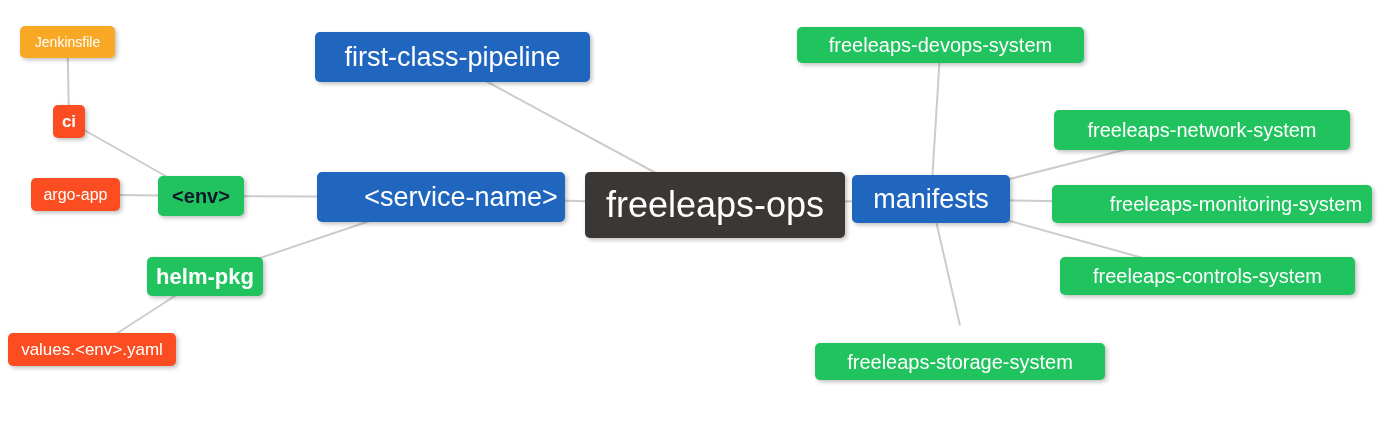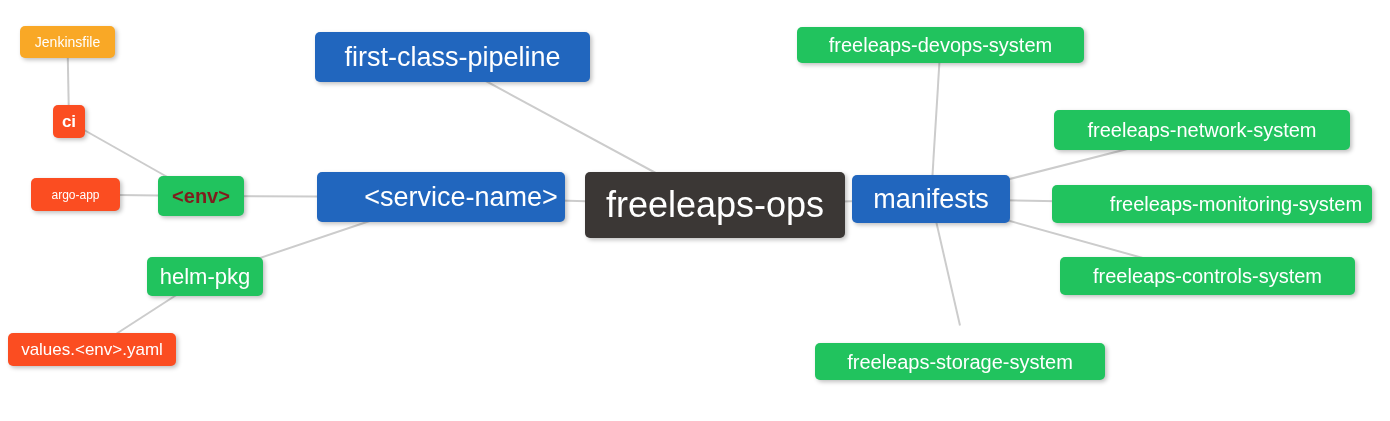--- a/index.html
+++ b/index.html
@@ -65,27 +65,27 @@
       <line x1="931" y1="199" x2="1207.5" y2="276" stroke="#cccccc" stroke-width="2"></line>
       <line x1="931" y1="199" x2="960" y2="325.5" stroke="#cccccc" stroke-width="2"></line>
     </svg>
   <div class="node-layer">
       <div class="mm-node" style="left: 20px; top: 26px; width: 95px; height: 32px; background: rgb(249, 168, 38); color: rgb(255, 255, 255); font-size: 14px; font-weight: 400;">
         <span class="label">Jenkinsfile</span>
       </div>
       <div class="mm-node" style="left: 53px; top: 105px; width: 32px; height: 33px; background: rgb(251, 77, 33); color: rgb(255, 255, 255); font-size: 17px; font-weight: 700; align-items: center;">
         <span class="label">ci</span>
       </div>
-      <div class="mm-node" style="left: 31px; top: 178px; width: 89px; height: 33px; background: rgb(251, 77, 33); color: rgb(255, 255, 255); font-size: 12px; font-weight: 400;">
+      <div class="mm-node" style="left: 31px; top: 178px; width: 89px; height: 33px; background: rgb(251, 77, 33); color: rgb(255, 255, 255); font-size: 16px; font-weight: 400;">
         <span class="label">argo-app</span>
       </div>
-      <div class="mm-node" style="left: 158px; top: 176px; width: 86px; height: 40px; background: rgb(33, 195, 94); color: #7f1d1d; font-size: 20px; font-weight: 700;">
+      <div class="mm-node" style="left: 158px; top: 176px; width: 86px; height: 40px; background: rgb(33, 195, 94); color: #0f172a; font-size: 20px; font-weight: 700;">
         <span class="label">&lt;env&gt;</span>
       </div>
-      <div class="mm-node" style="left: 147px; top: 257px; width: 116px; height: 39px; background: rgb(33, 195, 94); color: rgb(255, 255, 255); font-size: 22px; font-weight: 400; align-items: center;">
+      <div class="mm-node" style="left: 147px; top: 257px; width: 116px; height: 39px; background: rgb(33, 195, 94); color: rgb(255, 255, 255); font-size: 22px; font-weight: 700; align-items: center;">
         <span class="label">helm-pkg</span>
       </div>
       <div class="mm-node" style="left: 8px; top: 333px; width: 168px; height: 33px; background: rgb(251, 77, 33); color: rgb(255, 255, 255); font-size: 17px; font-weight: 400;">
         <span class="label">values.&lt;env&gt;.yaml</span>
       </div>
       <div class="mm-node" style="left: 315px; top: 32px; width: 275px; height: 50px; background: rgb(33, 102, 190); color: rgb(255, 255, 255); font-size: 27px; font-weight: 400;">
         <span class="label">first-class-pipeline</span>
       </div>
       <div class="mm-node" style="left: 317px; top: 172px; width: 248px; height: 50px; background: rgb(33, 102, 190); color: rgb(255, 255, 255); font-size: 27px; font-weight: 400; padding-left: 40px;">
         <span class="label">&lt;service-name&gt;</span>

